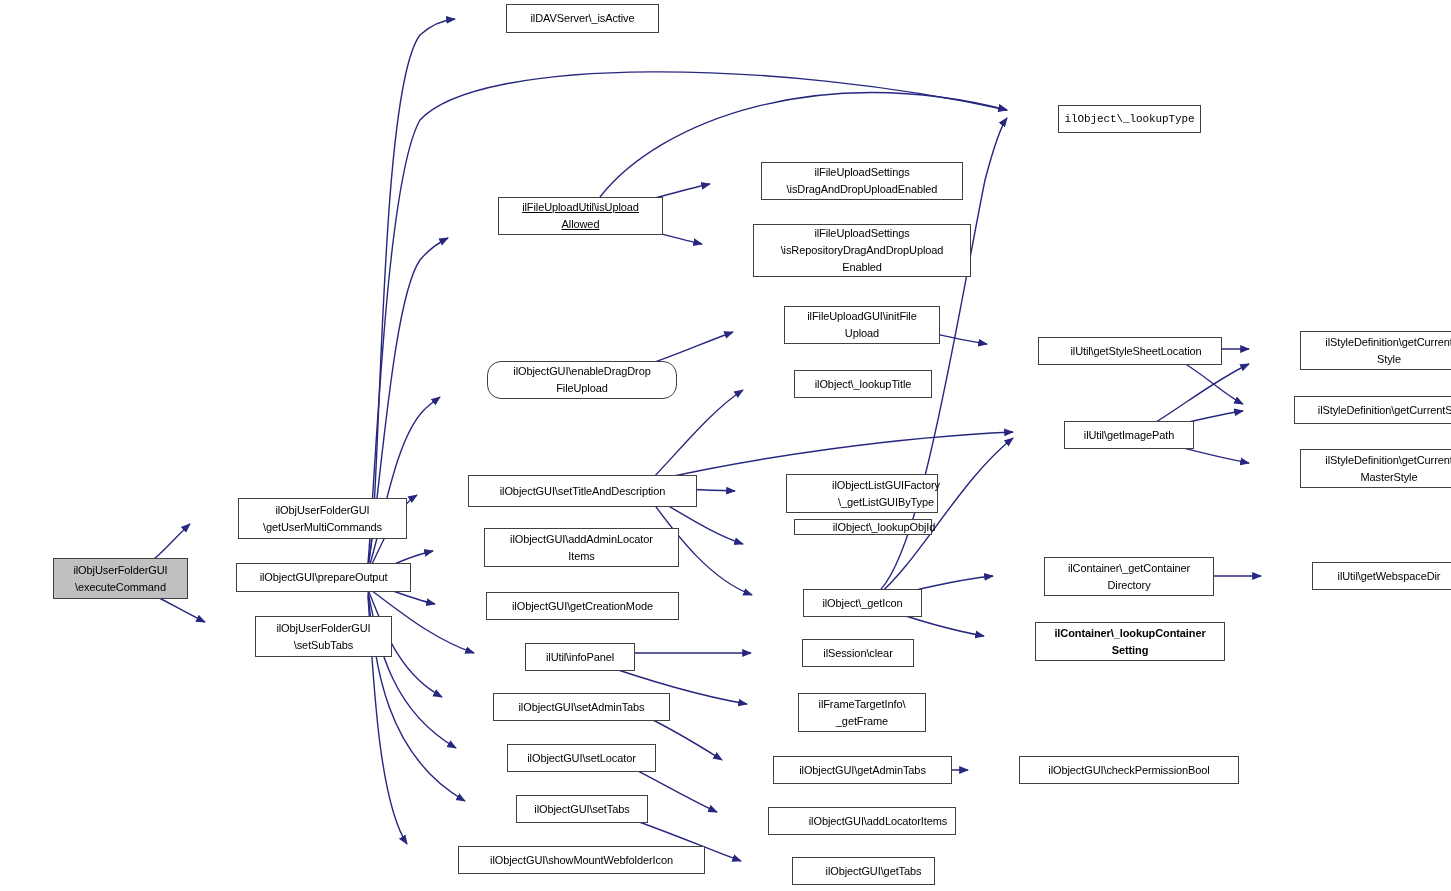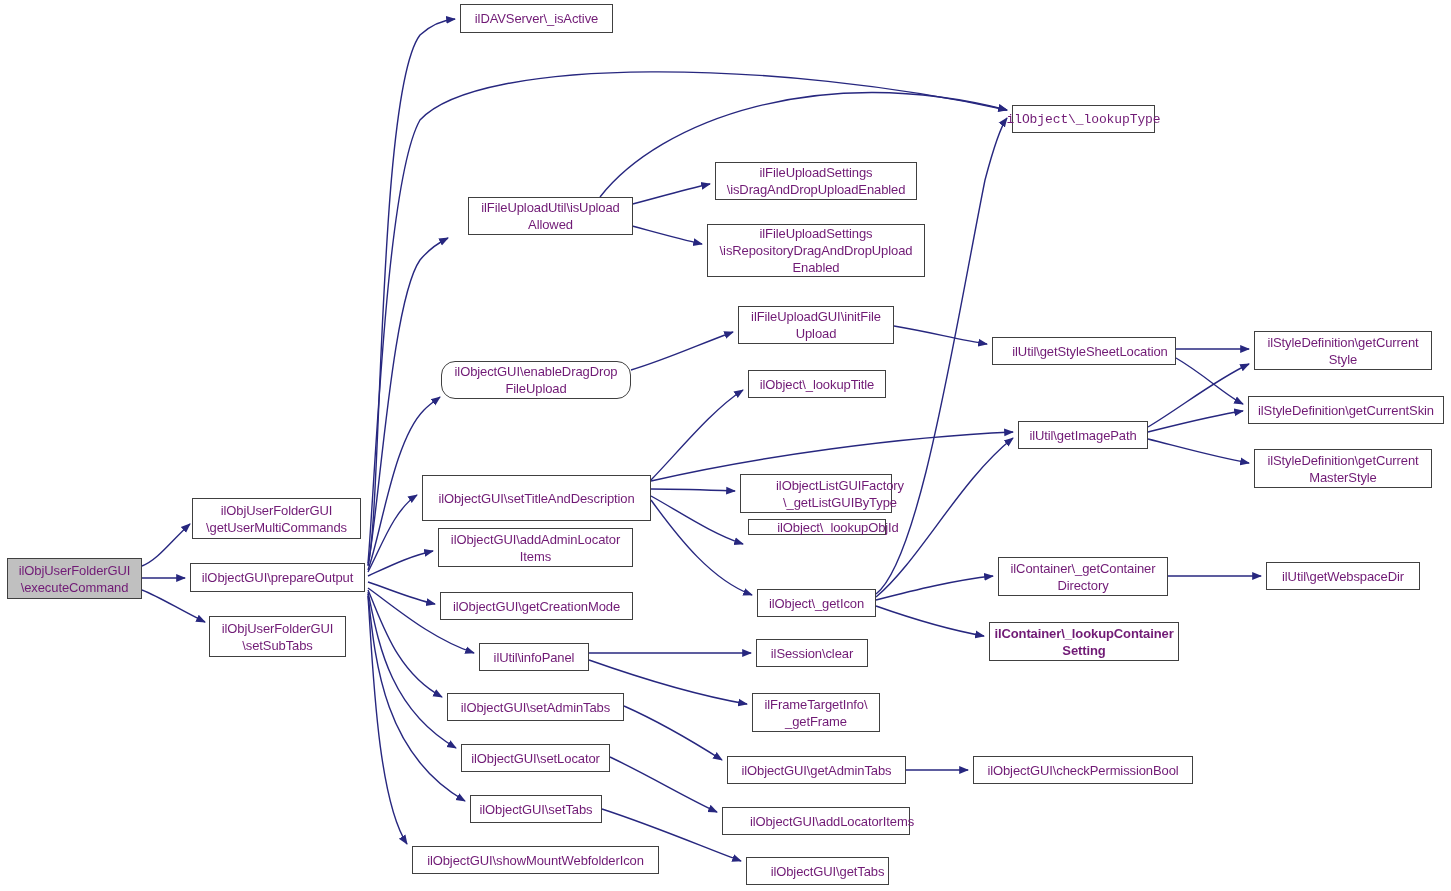--- a/index.html
+++ b/index.html
@@ -20,29 +20,30 @@
     top: 0;
     width: 1451px;
     height: 891px;
     pointer-events: none;
   }
   .node {
     position: absolute;
     box-sizing: border-box;
     border: 1px solid #404040;
     background: #ffffff;
-    color: #701a75;
-    font-size: 13px;
+    color: #000000;
+    font-size: 11px;
     line-height: 17px;
     display: flex;
     align-items: center;
     justify-content: center;
     text-align: center;
     white-space: pre;
     letter-spacing: -0.1px;
+    margin-left: 46px;
   }
   .node.highlight {
     background: #c0c0c0;
   }
 </style>
 </head>
 <body>
 
 <div id="canvas">
   <svg id="edges" viewBox="0 0 1451 891">
@@ -97,33 +98,33 @@
   </svg>
   <div id="node-layer">
       <div class="node highlight" style="left: 7px; top: 558px; width: 135px; height: 41px;">ilObjUserFolderGUI
 \executeCommand</div>
       <div class="node" style="left: 192px; top: 498px; width: 169px; height: 41px;">ilObjUserFolderGUI
 \getUserMultiCommands</div>
       <div class="node" style="left: 190px; top: 563px; width: 175px; height: 29px;">ilObjectGUI\prepareOutput</div>
       <div class="node" style="left: 209px; top: 616px; width: 137px; height: 41px;">ilObjUserFolderGUI
 \setSubTabs</div>
       <div class="node" style="left: 460px; top: 4px; width: 153px; height: 29px;">ilDAVServer\_isActive</div>
-      <div class="node" style="left: 468px; top: 197px; width: 165px; height: 38px;">ilFileUploadUtil\isUpload
+      <div class="node" style="left: 452px; top: 197px; width: 165px; height: 38px; text-decoration: underline;">ilFileUploadUtil\isUpload
 Allowed</div>
       <div class="node" style="left: 715px; top: 162px; width: 202px; height: 38px;">ilFileUploadSettings
 \isDragAndDropUploadEnabled</div>
       <div class="node" style="left: 707px; top: 224px; width: 218px; height: 53px;">ilFileUploadSettings
 \isRepositoryDragAndDropUpload
 Enabled</div>
       <div class="node" style="left: 441px; top: 361px; width: 190px; height: 38px; border-radius: 14px;">ilObjectGUI\enableDragDrop
 FileUpload</div>
       <div class="node" style="left: 738px; top: 306px; width: 156px; height: 38px;">ilFileUploadGUI\initFile
 Upload</div>
       <div class="node" style="left: 748px; top: 370px; width: 138px; height: 28px;">ilObject\_lookupTitle</div>
-      <div class="node" style="left: 422px; top: 475px; width: 229px; height: 46px;">ilObjectGUI\setTitleAndDescription</div>
+      <div class="node" style="left: 422px; top: 475px; width: 229px; height: 32px;">ilObjectGUI\setTitleAndDescription</div>
       <div class="node" style="left: 438px; top: 528px; width: 195px; height: 39px;">ilObjectGUI\addAdminLocator
 Items</div>
       <div class="node" style="left: 440px; top: 592px; width: 193px; height: 28px;">ilObjectGUI\getCreationMode</div>
       <div class="node" style="left: 479px; top: 643px; width: 110px; height: 28px;">ilUtil\infoPanel</div>
       <div class="node" style="left: 447px; top: 693px; width: 177px; height: 28px;">ilObjectGUI\setAdminTabs</div>
       <div class="node" style="left: 461px; top: 744px; width: 149px; height: 28px;">ilObjectGUI\setLocator</div>
       <div class="node" style="left: 470px; top: 795px; width: 132px; height: 28px;">ilObjectGUI\setTabs</div>
       <div class="node" style="left: 412px; top: 846px; width: 247px; height: 28px;">ilObjectGUI\showMountWebfolderIcon</div>
       <div class="node" style="left: 740px; top: 474px; width: 152px; height: 39px; padding-left: 48px;">ilObjectListGUIFactory
 \_getListGUIByType</div>

